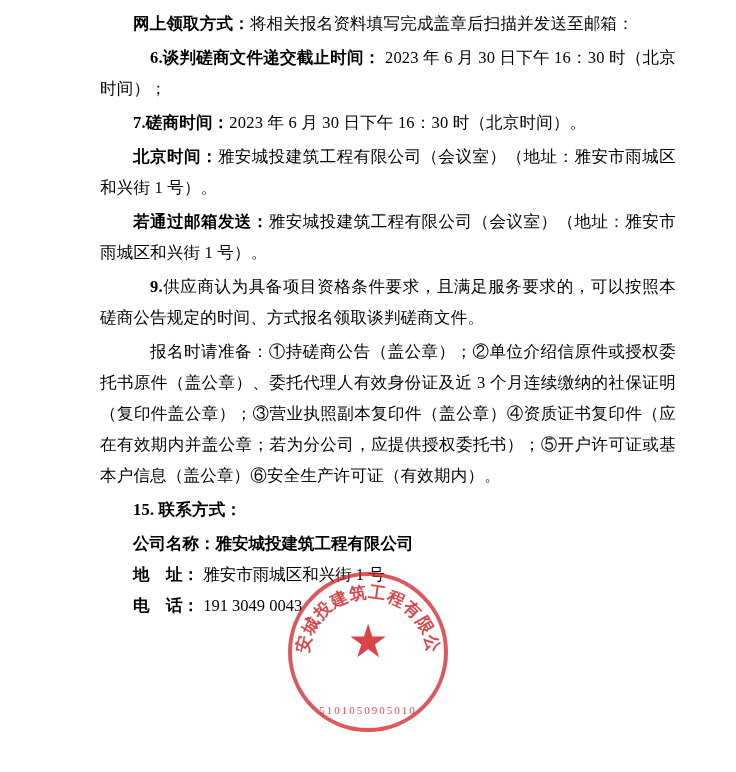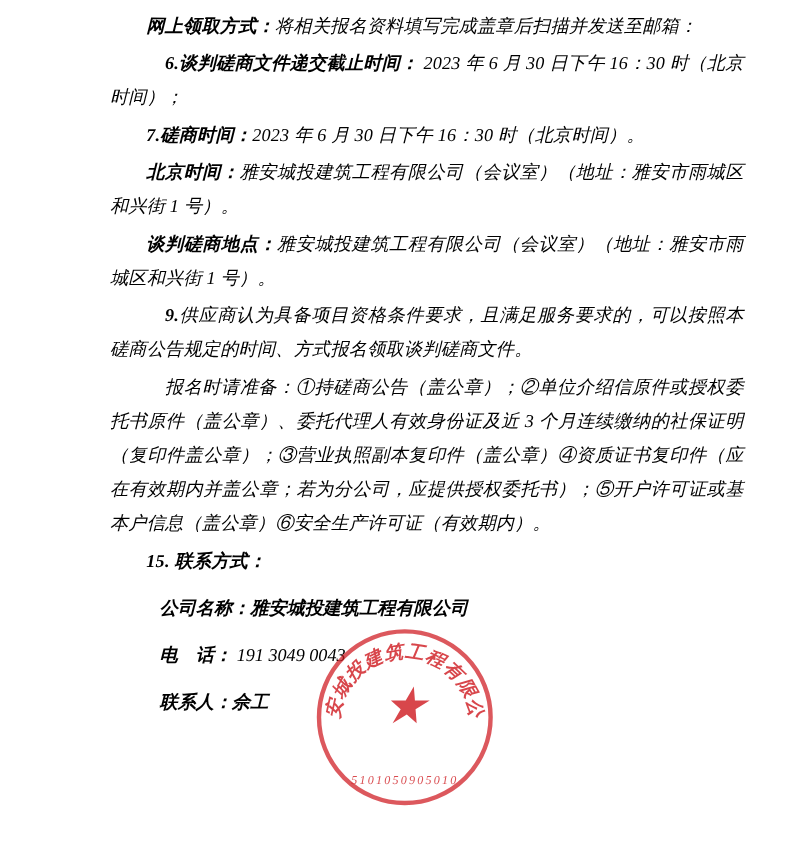--- a/index.html
+++ b/index.html
@@ -13,21 +13,20 @@
     font-family: "Liberation Serif", "DejaVu Serif", serif;
     color: #000000;
     overflow: hidden;
   }
   .page {
     position: relative;
     width: 736px;
     height: 772px;
     box-sizing: border-box;
     padding: 8px 60px 0 100px;
-    font-style: italic;
   }
   .para {
     font-size: 16.5px;
     line-height: 31px;
     text-align: justify;
     margin: 0 0 3px 0;
     letter-spacing: 0.2px;
   }
   .indent {
     text-indent: 33px;
@@ -44,21 +43,21 @@
   .email {
     text-decoration: underline;
     font-family: "Liberation Serif", serif;
   }
   .nums {
     font-family: "Liberation Serif", serif;
   }
   .contact-line {
     font-size: 16.5px;
     line-height: 31px;
-    margin: 12px;
+    margin: 0;
     text-indent: 33px;
   }
   .contact-label {
     font-weight: bold;
   }
   
   .seal {
     position: absolute;
     left: 288px;
     top: 572px;
@@ -126,47 +125,47 @@
   <p class="para indent">
     <span class="b">7.</span><span class="b">磋商时间：</span><span>2023 年 6 月 30 日下午 16：30 时（北京时间）。</span>
   </p>
 
 
   <p class="para indent">
     <span class="b">北京时间：</span><span>雅安城投建筑工程有限公司（会议室）（地址：雅安市雨城区和兴街 1 号）。</span>
   </p>
 
   <p class="para indent">
-    <span class="b">谈判磋商地点：</span><span>雅安城投建筑工程有限公司（会议室）（地址：雅安市雨城区和兴街 1 号）。</span>
+    <span class="b">若通过邮箱发送：</span><span>雅安城投建筑工程有限公司（会议室）（地址：雅安市雨城区和兴街 1 号）。</span>
   </p>
 
   <p class="para indent2">
     <span class="b">9.</span><span>供应商认为具备项目资格条件要求，且满足服务要求的，可以按照本磋商公告规定的时间、方式报名领取谈判磋商文件。</span>
   </p>
 
   <p class="para indent2">
     <span>报名时请准备：①持磋商公告（盖公章）；②单位介绍信原件或授权委托书原件（盖公章）、委托代理人有效身份证及近 3 个月连续缴纳的社保证明（复印件盖公章）；③营业执照副本复印件（盖公章）④资质证书复印件（应在有效期内并盖公章；若为分公司，应提供授权委托书）；⑤开户许可证或基本户信息（盖公章）⑥安全生产许可证（有效期内）。</span>
   </p>
 
   <p class="para indent">
     <span class="b">15.</span> <span class="b">联系方式：</span>
   </p>
 
   <p class="contact-line">
     <span class="contact-label">公司名称：</span><span class="b">雅安城投建筑工程有限公司</span>
   </p>
 
+  <p class="contact-line">
+    <span class="contact-label">地　址：</span>&nbsp;<span>雅安市雨城区和兴街 1 号</span>
+  </p>
 
   <p class="contact-line">
     <span class="contact-label">电　话：</span>&nbsp;<span class="nums">191 3049 0043</span>
   </p>
 
-  <p class="contact-line">
-    <span class="contact-label">联系人：</span><span class="b">佘工</span>
-  </p>
 
   <div class="seal">
     <div class="ring"></div>
     <svg class="arc-text" viewBox="0 0 160 160">
       <defs>
         <path id="sealArc" d="M 20,86 A 60,60 0 0 1 140,86" fill="none"></path>
       </defs>
       <text><textPath href="#sealArc" startOffset="50%" text-anchor="middle">雅安城投建筑工程有限公司</textPath></text>
     </svg>
     <div class="star">★</div>

